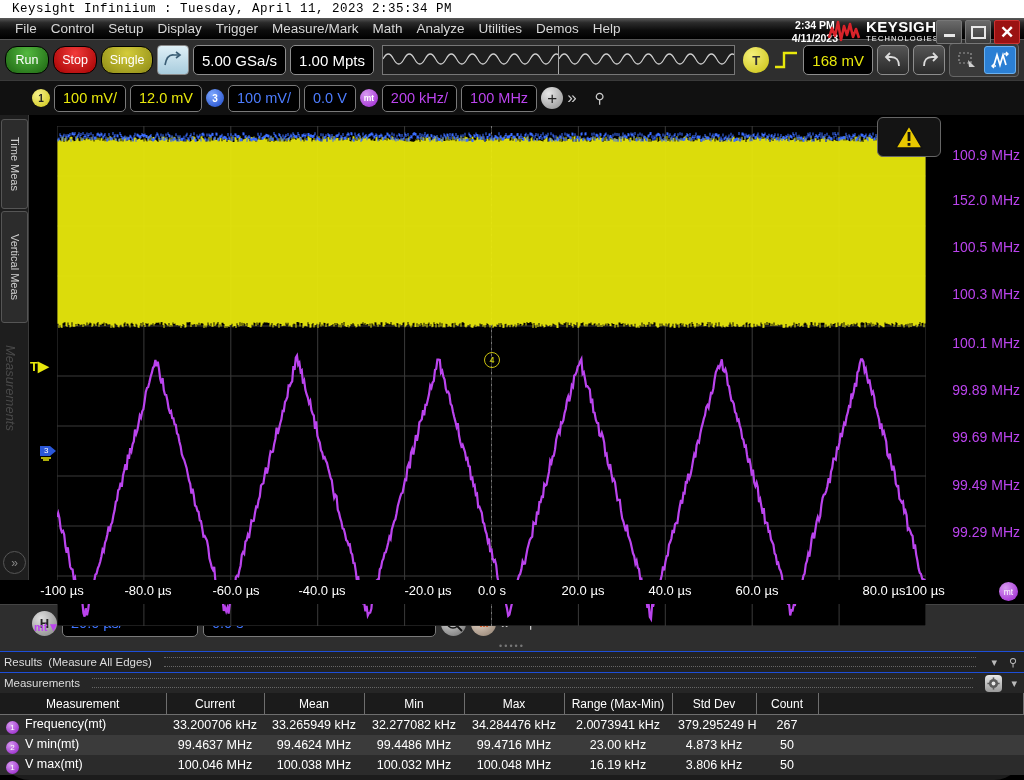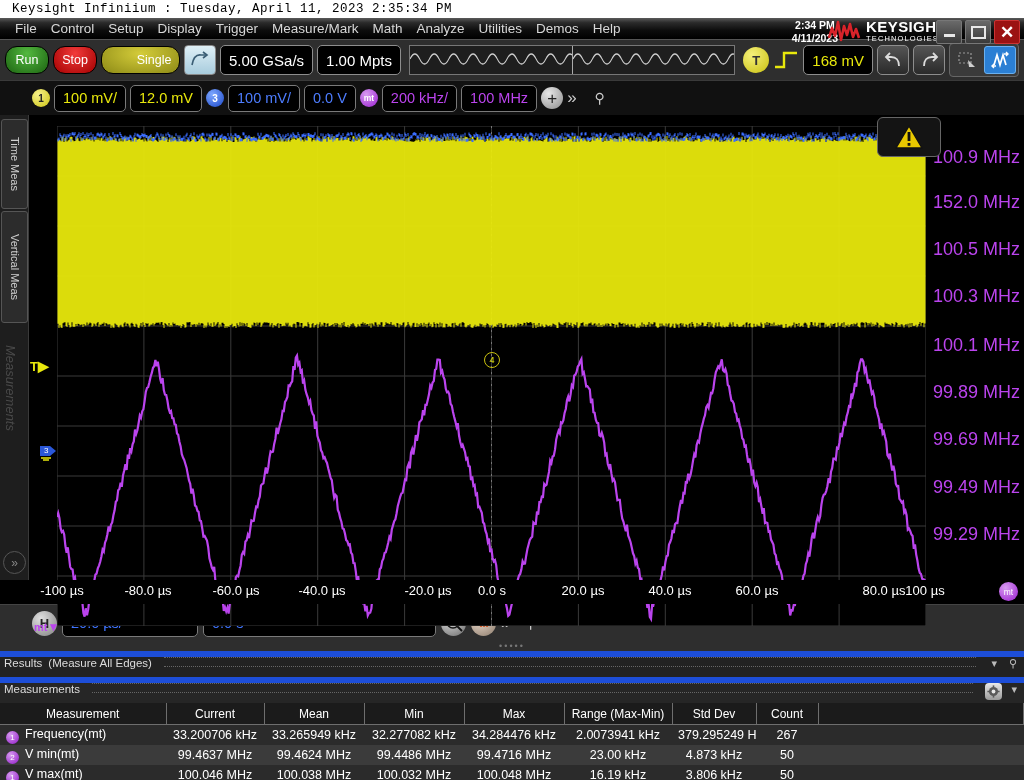--- a/index.html
+++ b/index.html
@@ -29,21 +29,21 @@
   .wbtn .bar{width:11px;height:3px;background:#e8e8e8;margin-top:7px;}
   .wbtn .sq{width:11px;height:9px;border:2px solid #e8e8e8;}
   .wbtn .x{color:#fff;font-size:17px;font-weight:bold;line-height:1;}
 
   
   .toolbar{height:40px;background:#2e2e2e;border-top:1px solid #555;display:flex;align-items:center;padding:0 5px;gap:4px;}
   .rbtn{width:42px;height:26px;border-radius:12px;font-size:12.5px;color:#fff;display:flex;
         align-items:center;justify-content:center;border:1px solid #000;}
   .rbtn.run{background:radial-gradient(ellipse at 50% 25%,#53b93f,#1d6412);}
   .rbtn.stop{background:radial-gradient(ellipse at 50% 25%,#f23b3b,#a30000);}
-  .rbtn.single{width:50px;background:radial-gradient(ellipse at 50% 25%,#d4cc3a,#8d8a16);color:#fff;padding-left:27px;}
+  .rbtn.single{width:50px;background:radial-gradient(ellipse at 50% 25%,#d4cc3a,#8d8a16);color:#fff;}
   .icobtn{width:30px;height:28px;border:1px solid #8a8a8a;border-radius:4px;
           background:linear-gradient(to bottom,#dff0f7,#a8ccdd);display:flex;align-items:center;justify-content:center;}
   .fieldbox{height:28px;background:#000;border:1px solid #8d8d8d;border-radius:5px;display:flex;
             align-items:center;padding:0 8px;color:#fff;font-size:15px;}
   .wavestrip{height:28px;flex:1;border:1px solid #777;background:#1e1e1e;display:flex;margin:0 4px;}
   .wavestrip > div{flex:1;}
   .wavestrip .sep{flex:none;width:1px;background:#aaa;}
   .tcircle{width:26px;height:26px;border-radius:50%;
            background:radial-gradient(circle at 35% 30%,#f5f07a,#c9c110);color:#333;font-size:13px;
            display:flex;align-items:center;justify-content:center;font-weight:bold;}
@@ -77,21 +77,21 @@
   .sidetabs{position:absolute;left:0;top:0;width:28px;height:465px;background:#1e1e1e;border-right:1px solid #3a3a3a;}
   .vtab{position:absolute;left:1px;width:25px;background:#2c2c2c;border:1px solid #555;border-radius:3px;
         color:#cfcfcf;font-size:11px;display:flex;align-items:center;justify-content:center;}
   .vtab span{writing-mode:vertical-rl;white-space:nowrap;}
   .vlabel{position:absolute;left:3px;color:#4a4a4a;font-size:13px;font-style:italic;}
   .vlabel span{writing-mode:vertical-rl;white-space:nowrap;}
   .sidechev{position:absolute;left:3px;bottom:6px;width:21px;height:21px;border-radius:50%;
             border:1px solid #555;color:#888;font-size:12px;display:flex;align-items:center;justify-content:center;}
   .plot{position:absolute;left:57px;top:11px;width:869px;height:500px;overflow:hidden;}
   .freqaxis{position:absolute;right:0;top:0;width:96px;height:465px;}
-  .freqtick{position:absolute;right:4px;color:#bb44ee;font-size:18px;white-space:nowrap;}
+  .freqtick{position:absolute;right:4px;color:#bb44ee;font-size:14px;white-space:nowrap;}
   .warnbox{position:absolute;right:83px;top:2px;width:62px;height:38px;background:#141414;
            border:1px solid #666;border-radius:6px;display:flex;align-items:center;justify-content:center;}
   .tmark{position:absolute;color:#e8e80c;font-size:13px;font-weight:bold;}
   .mtmark{position:absolute;color:#bb44ee;font-size:11px;font-weight:bold;}
   .ch4mark{position:absolute;width:14px;height:14px;border-radius:50%;border:1px solid #c9c110;
            color:#e8e80c;font-size:9px;display:flex;align-items:center;justify-content:center;}
 
   
   .timeaxis{position:relative;height:24px;background:#000;}
   .ttick{position:absolute;top:3px;color:#fff;font-size:13px;transform:translateX(-50%);white-space:nowrap;}
@@ -106,21 +106,21 @@
            color:#222;font-size:13px;font-weight:bold;display:flex;align-items:center;justify-content:center;}
   .tbfield{height:26px;border:1px solid #7a7a7a;border-radius:5px;background:#000;color:#3f74ff;
            font-size:14.5px;display:flex;align-items:center;padding:0 8px;}
   .zbtn{width:25px;height:25px;border-radius:50%;background:radial-gradient(circle at 35% 30%,#e0e0e0,#6a6a6a);
         color:#111;font-size:13px;font-weight:bold;display:flex;align-items:center;justify-content:center;}
   .dotbtn{width:25px;height:25px;border-radius:50%;background:radial-gradient(circle at 35% 30%,#f0ded0,#8a7a6a);
           display:flex;align-items:center;justify-content:center;}
   .tbgrip{height:10px;background:#2e2e2e;display:flex;align-items:center;justify-content:center;color:#777;font-size:9px;letter-spacing:2px;}
 
   
-  .panelbar{height:20px;background:#222;border-top:6px solid #1d4ed8;display:flex;
+  .panelbar{height:20px;background:#222;border-top:1px solid #1d4ed8;display:flex;align-items:center;
             padding:0 4px;color:#dcdcdc;font-size:11.5px;gap:6px;}
   .dots{flex:1;height:8px;border-top:1px dotted #666;border-bottom:1px dotted #666;margin:0 6px;}
   .ptool{color:#bbb;font-size:11px;padding:0 3px;}
   .gearbtn{width:17px;height:17px;border-radius:4px;background:linear-gradient(to bottom,#e9e9e9,#9a9a9a);
            display:flex;align-items:center;justify-content:center;}
   table.meas{width:1024px;border-collapse:collapse;table-layout:fixed;}
   table.meas th{background:#1b1b1b;color:#fff;font-size:12px;font-weight:normal;height:19px;
                 border-right:1px solid #6e6e6e;border-bottom:1px solid #6e6e6e;}
   table.meas td{font-size:12.5px;color:#fff;height:20px;padding:0 6px;white-space:nowrap;}
   table.meas tr.r0{background:#2b2b2b;}

